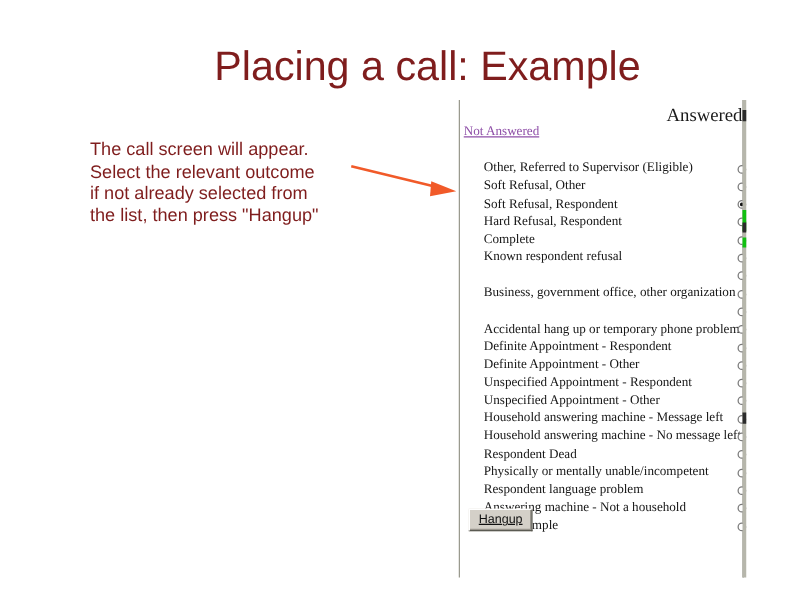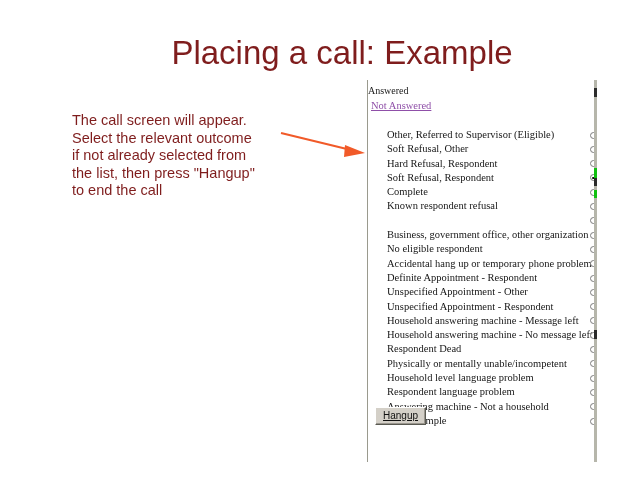--- a/index.html
+++ b/index.html
@@ -128,23 +128,23 @@
     font-family: "Liberation Serif", serif;
     font-size: 10px;
     color: #1a1a1a;
   }
 
   #answered-heading {
     position: absolute;
     left: 0;
     top: 5px;
     width: 226px;
-    text-align: left;
-    font-family: "Liberation Serif", serif;
-    font-size: 10px;
+    text-align: right;
+    font-family: "Liberation Serif", serif;
+    font-size: 15px;
     color: #1a1a1a;
   }
 
   #not-answered-link {
     position: absolute;
     left: 3px;
     top: 20px;
     font-family: "Liberation Serif", serif;
     font-size: 10.5px;
     color: #8f4fa8;
@@ -222,54 +222,53 @@
 </head>
 <body>
 
 <div id="slide-title">Placing a call: Example</div>
 
 <div id="caption-text">
   <span class="cap-line">The call screen will appear.</span>
   <span class="cap-line">Select the relevant outcome</span>
   <span class="cap-line">if not already selected from</span>
   <span class="cap-line">the list, then press "Hangup"</span>
-  <span class="cap-line">to end the call</span>
 </div>
 
 <svg id="pointer-arrow" viewBox="0 0 95 45" width="95" height="45">
   <line x1="6" y1="13" x2="76" y2="30" stroke="#F15A29" stroke-width="2.2"></line>
   <polygon points="70,25 90,33 69,37" fill="#F15A29"></polygon>
 </svg>
 
 <div id="call-screen-panel">
   <div class="panel-inner">
 
     <div id="answered-heading">Answered</div>
 
     <a id="not-answered-link">Not Answered</a>
 
     <ul id="outcome-list">
         <li class="outcome-row"><span class="outcome-label">Other, Referred to Supervisor (Eligible)</span><span class="radio"></span></li>
         <li class="outcome-row"><span class="outcome-label">Soft Refusal, Other</span><span class="radio"></span></li>
+        <li class="outcome-row"><span class="outcome-label">Soft Refusal, Respondent</span><span class="radio checked"></span></li>
         <li class="outcome-row"><span class="outcome-label">Hard Refusal, Respondent</span><span class="radio"></span></li>
-        <li class="outcome-row"><span class="outcome-label">Soft Refusal, Respondent</span><span class="radio checked"></span></li>
         <li class="outcome-row"><span class="outcome-label">Complete</span><span class="radio"></span></li>
         <li class="outcome-row"><span class="outcome-label">Known respondent refusal</span><span class="radio"></span></li>
         <li class="outcome-row"><span class="radio"></span></li>
         <li class="outcome-row"><span class="outcome-label">Business, government office, other organization</span><span class="radio"></span></li>
-        <li class="outcome-row"><span class="outcome-label">No eligible respondent</span><span class="radio"></span></li>
+        <li class="outcome-row"><span class="radio"></span></li>
         <li class="outcome-row"><span class="outcome-label">Accidental hang up or temporary phone problem</span><span class="radio"></span></li>
         <li class="outcome-row"><span class="outcome-label">Definite Appointment - Respondent</span><span class="radio"></span></li>
+        <li class="outcome-row"><span class="outcome-label">Definite Appointment - Other</span><span class="radio"></span></li>
+        <li class="outcome-row"><span class="outcome-label">Unspecified Appointment - Respondent</span><span class="radio"></span></li>
         <li class="outcome-row"><span class="outcome-label">Unspecified Appointment - Other</span><span class="radio"></span></li>
-        <li class="outcome-row"><span class="outcome-label">Unspecified Appointment - Respondent</span><span class="radio"></span></li>
         <li class="outcome-row"><span class="outcome-label">Household answering machine - Message left</span><span class="radio"></span></li>
         <li class="outcome-row"><span class="outcome-label">Household answering machine - No message left</span><span class="radio"></span></li>
         <li class="outcome-row"><span class="outcome-label">Respondent Dead</span><span class="radio"></span></li>
         <li class="outcome-row"><span class="outcome-label">Physically or mentally unable/incompetent</span><span class="radio"></span></li>
-        <li class="outcome-row"><span class="outcome-label">Household level language problem</span><span class="radio"></span></li>
         <li class="outcome-row"><span class="outcome-label">Respondent language problem</span><span class="radio"></span></li>
         <li class="outcome-row"><span class="outcome-label">Answering machine - Not a household</span><span class="radio"></span></li>
         <li class="outcome-row"><span class="outcome-label">Out of sample</span><span class="radio"></span></li>
       </ul>
 
     <button id="hangup-button">Hangup</button>
   </div>
 </div>
 
 <div id="window-scroll-strip"></div>

